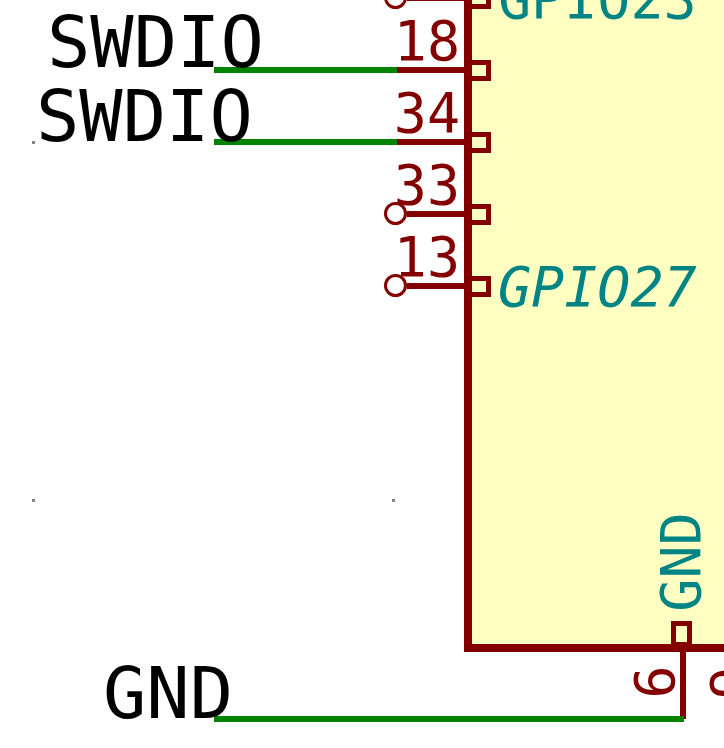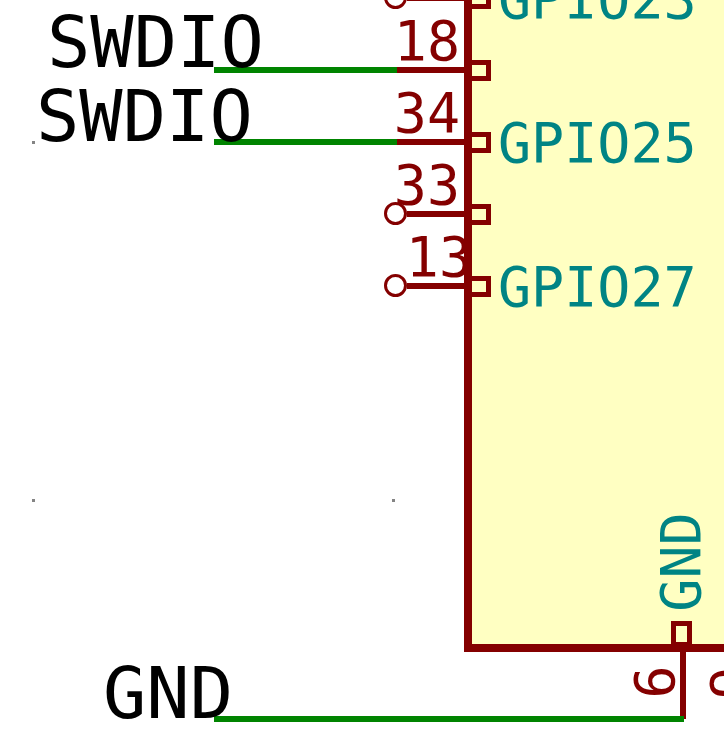--- a/index.html
+++ b/index.html
@@ -49,30 +49,29 @@
     <div class="pin-line" style="left: 407px; top: -5px; width: 59px;"></div>
     <div class="pin-notch" style="left: 466px; top: -12px; width: 25px; height: 21px;"></div>
     <div class="pin-circle" style="left: 384px; top: -14px;"></div>
     <div class="pin-name" style="left: 498px; top: -28px;">GPIO23</div>
     <div class="pin-line" style="left: 396px; top: 67px; width: 70px;"></div>
     <div class="pin-notch" style="left: 466px; top: 60px; width: 25px; height: 21px;"></div>
     <div class="pin-number" style="left: 260px; top: 14px; width: 200px;">18</div>
     <div class="pin-line" style="left: 396px; top: 139px; width: 70px;"></div>
     <div class="pin-notch" style="left: 466px; top: 132px; width: 25px; height: 21px;"></div>
     <div class="pin-number" style="left: 260px; top: 86px; width: 200px;">34</div>
-    <div class="pin-name" style="left: 498px; top: 116px;">GPIO25</div>
     <div class="pin-line" style="left: 407px; top: 211px; width: 59px;"></div>
     <div class="pin-notch" style="left: 466px; top: 204px; width: 25px; height: 21px;"></div>
     <div class="pin-circle" style="left: 384px; top: 202px;"></div>
     <div class="pin-number" style="left: 260px; top: 158px; width: 200px;">33</div>
     <div class="pin-line" style="left: 407px; top: 283px; width: 59px;"></div>
     <div class="pin-notch" style="left: 466px; top: 276px; width: 25px; height: 21px;"></div>
     <div class="pin-circle" style="left: 384px; top: 274px;"></div>
-    <div class="pin-number" style="left: 272px; top: 230px; width: 200px;">13</div>
-    <div class="pin-name" style="left: 498px; top: 260px;">GPIO27</div>
+    <div class="pin-number" style="left: 260px; top: 230px; width: 200px;">13</div>
+    <div class="pin-name" style="left: 498px; top: 260px; font-style: italic;">GPIO27</div>
     <div class="pin-line-v" style="left: 680px; top: 647px; height: 72px;"></div>
     <div class="pin-notch" style="left: 671px; top: 621px; width: 21px; height: 26px;"></div>
     <div class="pin-name rot" style="left: 681px; top: 562px;">GND</div>
     <div class="pin-number rot" style="left: 655px; top: 682px;">6</div>
     <div class="pin-number rot" style="left: 731px; top: 683px;">9</div>
     <div class="wire" style="left: 214px; top: 67px; width: 183px;"></div>
     <div class="wire" style="left: 214px; top: 139px; width: 183px;"></div>
     <div class="wire" style="left: 214px; top: 716px; width: 470px;"></div>
     <div class="net-label" style="left: 47px; top: 13px;">SWDIO</div>
     <div class="net-label" style="left: 36px; top: 87px;">SWDIO</div>

